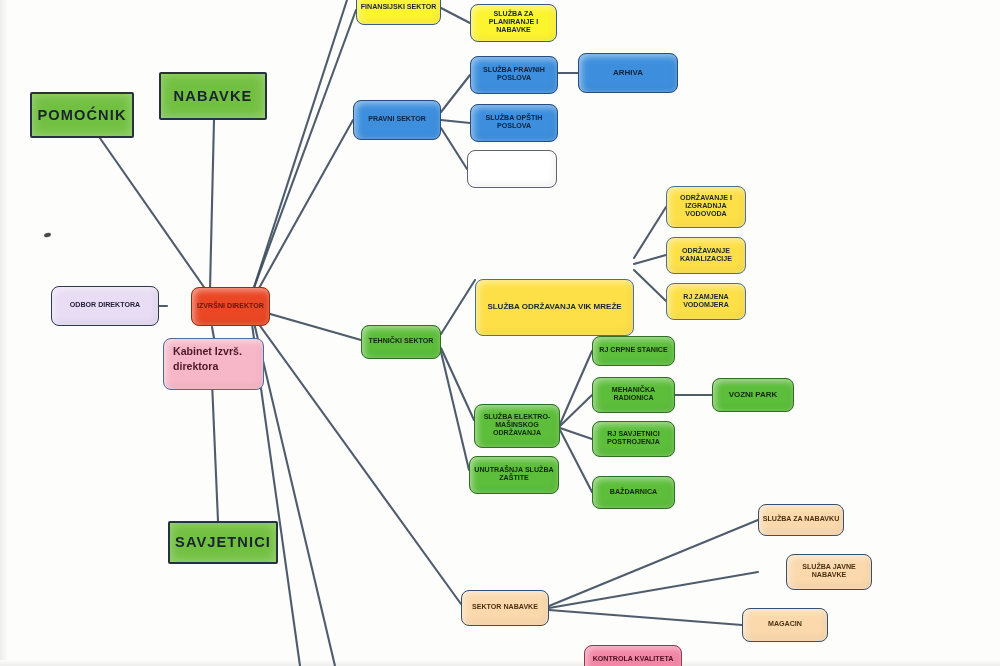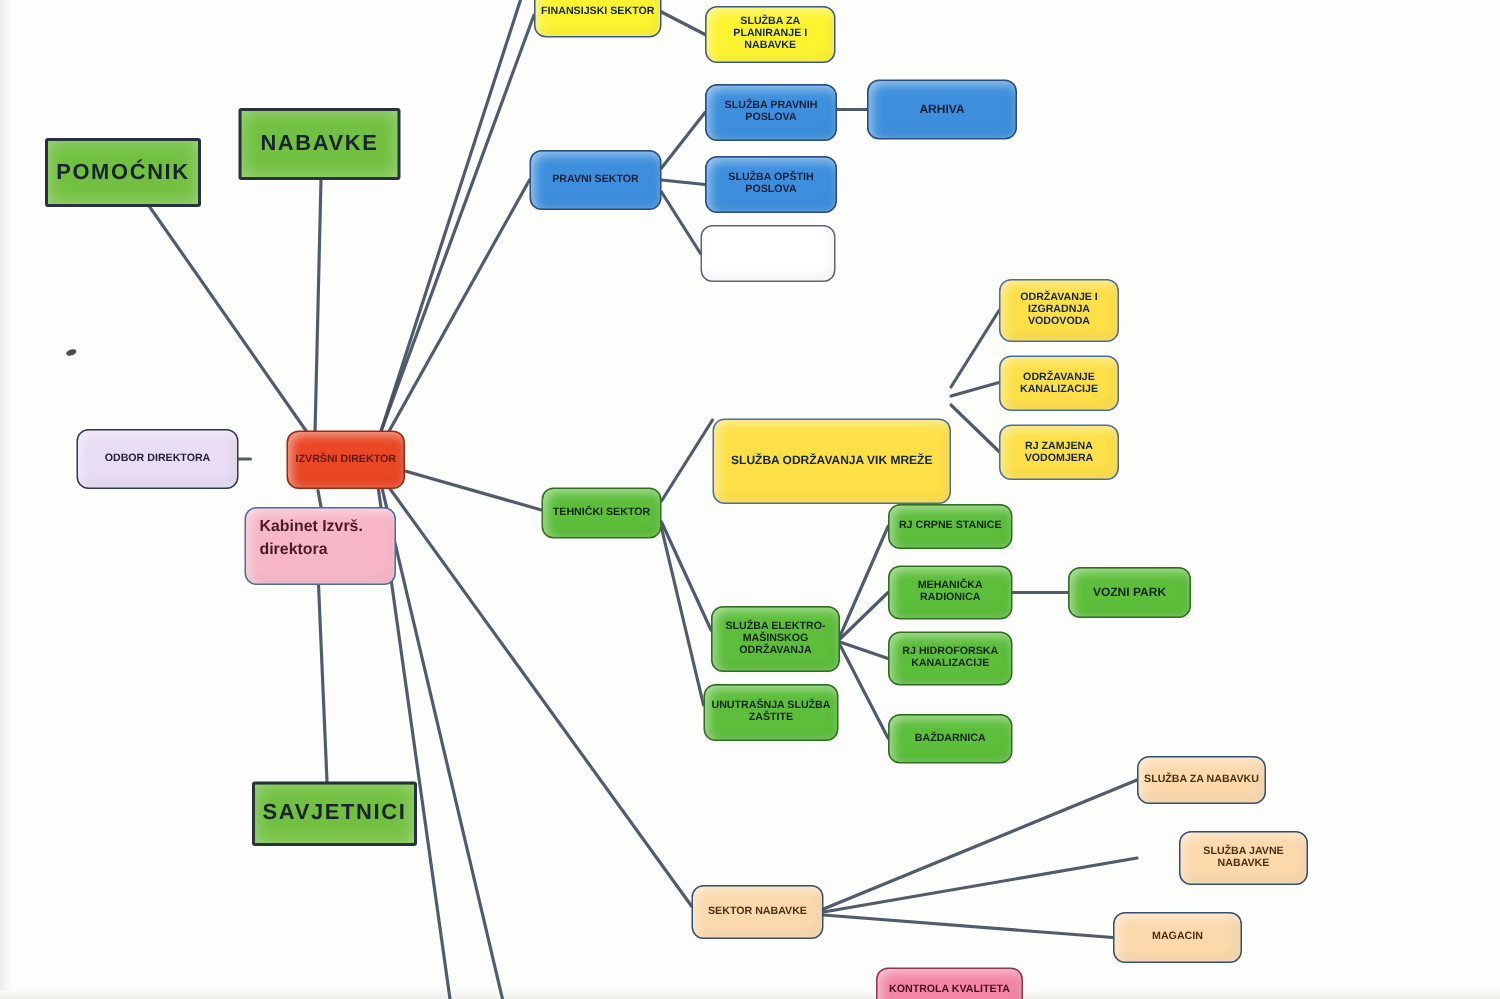--- a/index.html
+++ b/index.html
@@ -169,21 +169,21 @@
       <div class="node c-green t8 pp" style="left: 469px; top: 456px; width: 90px; height: 38px;">
         <span>UNUTRAŠNJA SLUŽBA ZAŠTITE</span>
       </div>
       <div class="node c-green t8 pp" style="left: 592px; top: 336px; width: 83px; height: 30px;">
         <span>RJ CRPNE STANICE</span>
       </div>
       <div class="node c-green t8 pp" style="left: 592px; top: 377px; width: 83px; height: 36px;">
         <span>MEHANIČKA RADIONICA</span>
       </div>
       <div class="node c-green t8 pp" style="left: 592px; top: 421px; width: 83px; height: 36px;">
-        <span>RJ HIDROFORSKA KANALIZACIJE</span>
+        <span>RJ SAVJETNICI POSTROJENJA</span>
       </div>
       <div class="node c-green t8 pp" style="left: 592px; top: 476px; width: 83px; height: 33px;">
         <span>BAŽDARNICA</span>
       </div>
       <div class="node c-green t9 pp" style="left: 712px; top: 378px; width: 82px; height: 34px; text-align: right;">
         <span>VOZNI PARK</span>
       </div>
       <div class="node c-peach t8 pp" style="left: 461px; top: 590px; width: 88px; height: 36px;">
         <span>SEKTOR  NABAVKE</span>
       </div>

